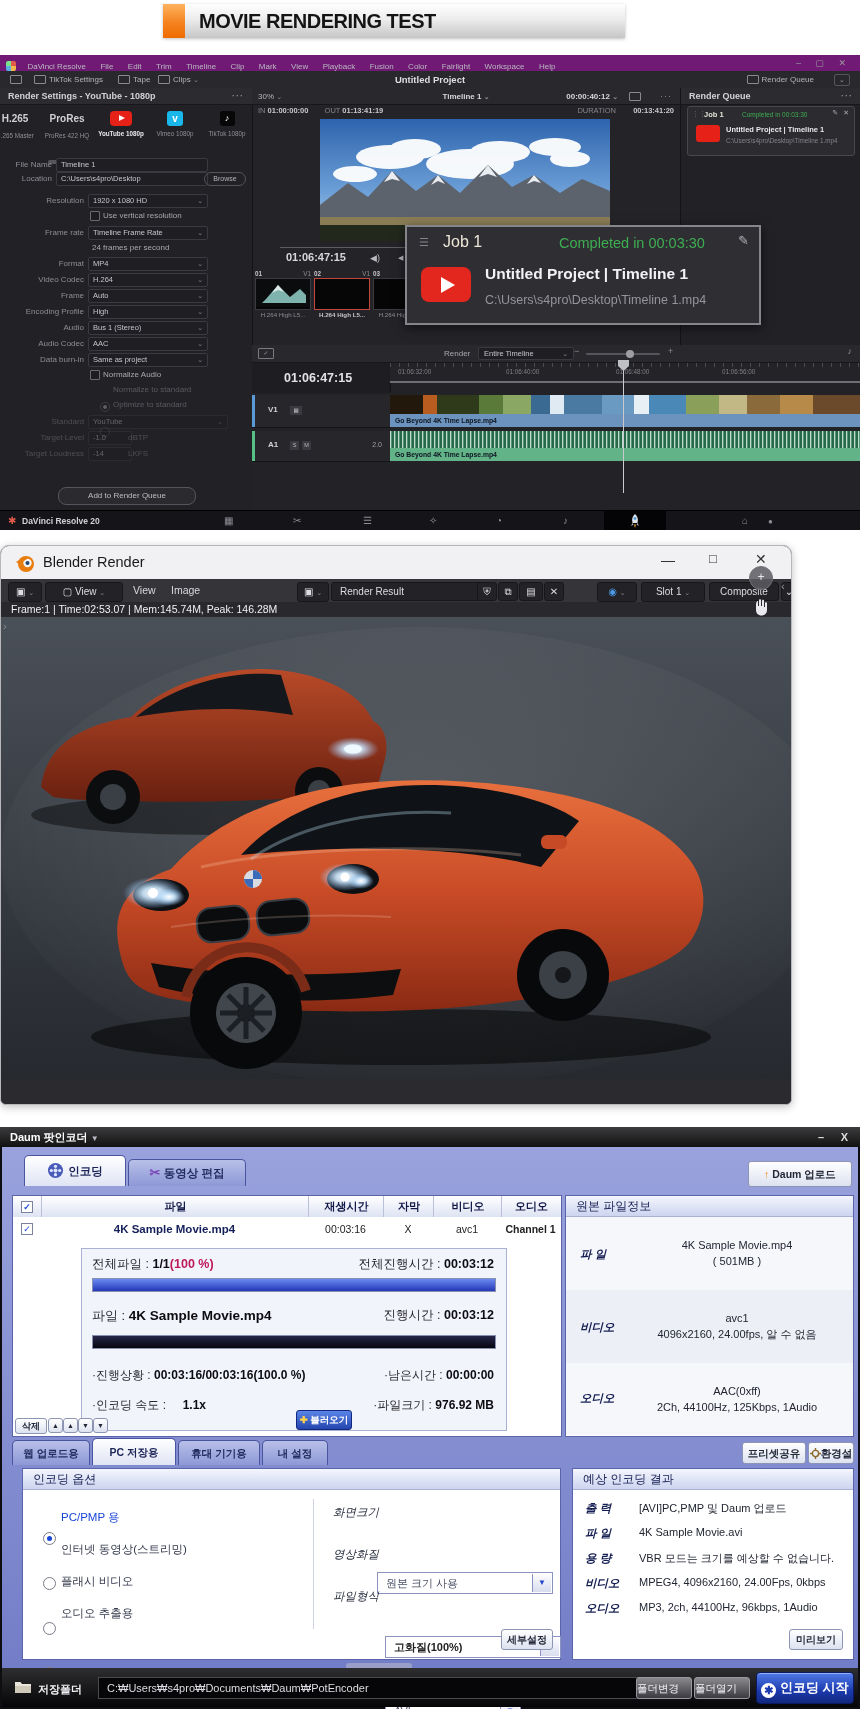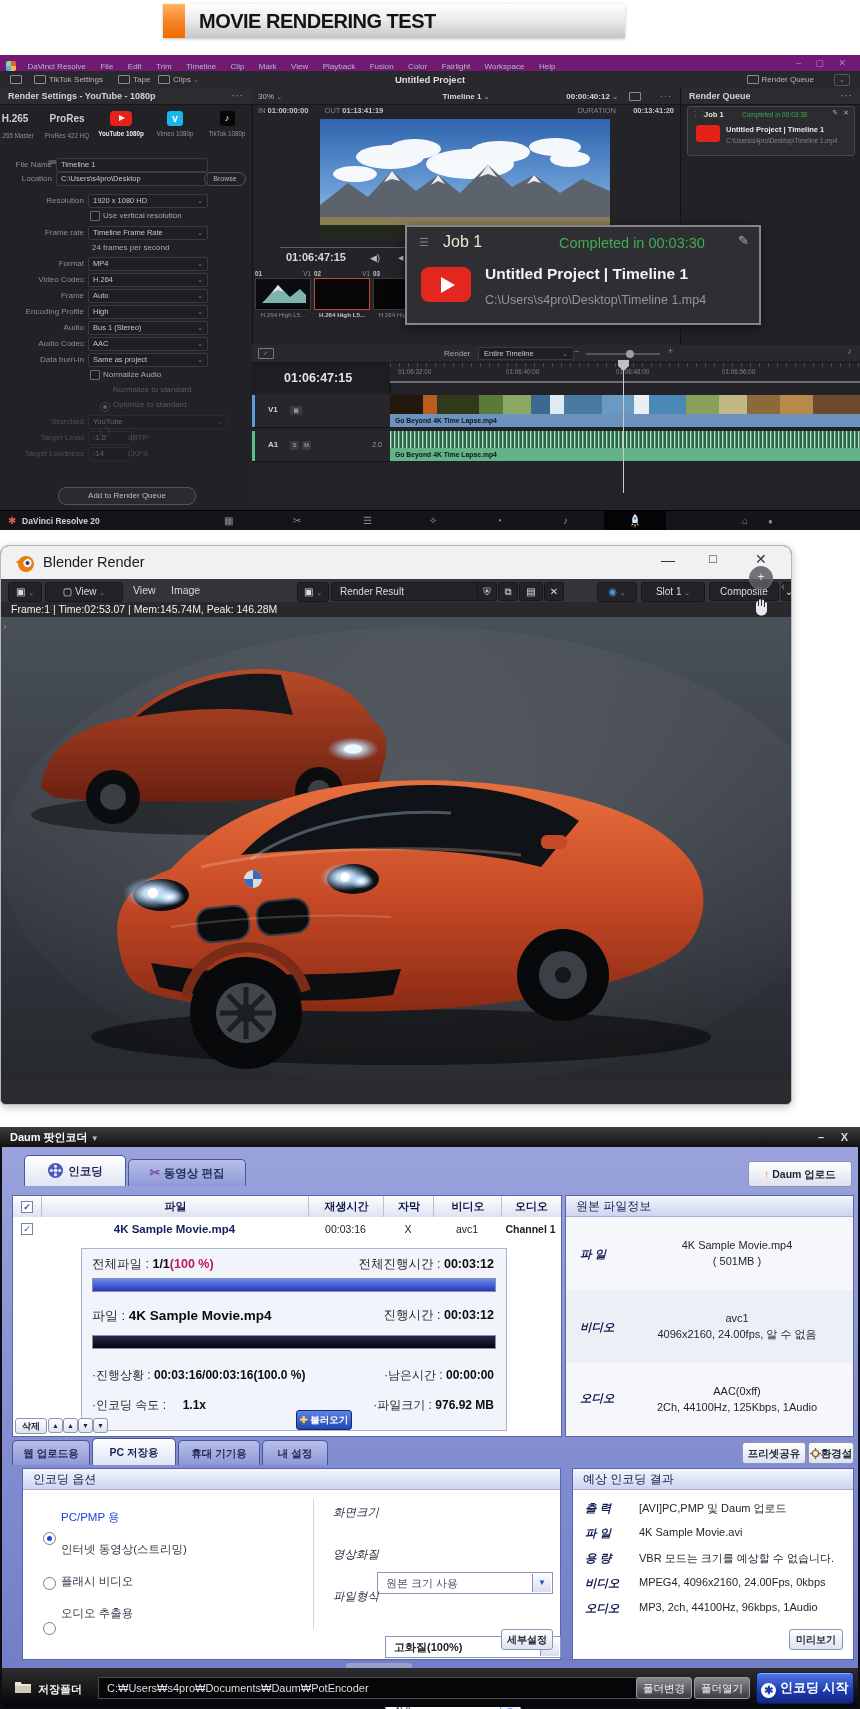--- a/index.html
+++ b/index.html
@@ -125,21 +125,21 @@
   .kbold{font-weight:bold;color:#0c0c10;}
   .blue{color:#be185d;}
   .dd{background:#fff;border:1px solid #8a93c0;font-size:11px;color:#4a5066;line-height:20px;padding-left:8px;position:relative;}
   .dd .arrow{position:absolute;right:1px;top:1px;width:18px;height:18px;background:linear-gradient(#fdfdff,#d8ddee);border-left:1px solid #8a93c0;color:#2244c8;font-size:8px;text-align:center;line-height:18px;}
   .r-c{width:11px;height:11px;border:1px solid #7a7a86;border-radius:50%;background:#fff;position:relative;}
   .r-c.on:after{content:"";position:absolute;left:2.5px;top:2.5px;width:5px;height:5px;border-radius:50%;background:#1a46d8;}
   .r-lbl{font-size:11.5px;color:#33384a;line-height:13px;}
   .r-lbl.on{color:#1a46d8;}
   .res-lbl{font-size:11.5px;font-weight:bold;color:#141e52;font-style:italic;}
   .res-val{font-size:11px;color:#222632;}
-  .btn-dk{background:linear-gradient(#8a8a8e,#3a3a40);border:1px solid #97979d;border-radius:3px;color:#f2f2f6;font-size:10.5px;text-align:center;}
+  .btn-dk{background:linear-gradient(#8a8a8e,#3a3a40);border:1px solid #97979d;border-radius:3px;color:#f2f2f6;font-size:10.5px;}
   .start-btn{background:linear-gradient(#507ae8,#1c3aae 60%,#12287e);border:1px solid #0a1a66;border-radius:4px;color:#fff;font-weight:bold;font-size:13px;text-align:center;box-shadow:inset 0 1px 0 rgba(255,255,255,.4);}
   .info-row{border-bottom:1px solid #cdd2e4;}
 </style>
 </head>
 <body>
 
 <div id="stage">
 
   <div class="a banner">
     <div class="a banner-accent"></div>

